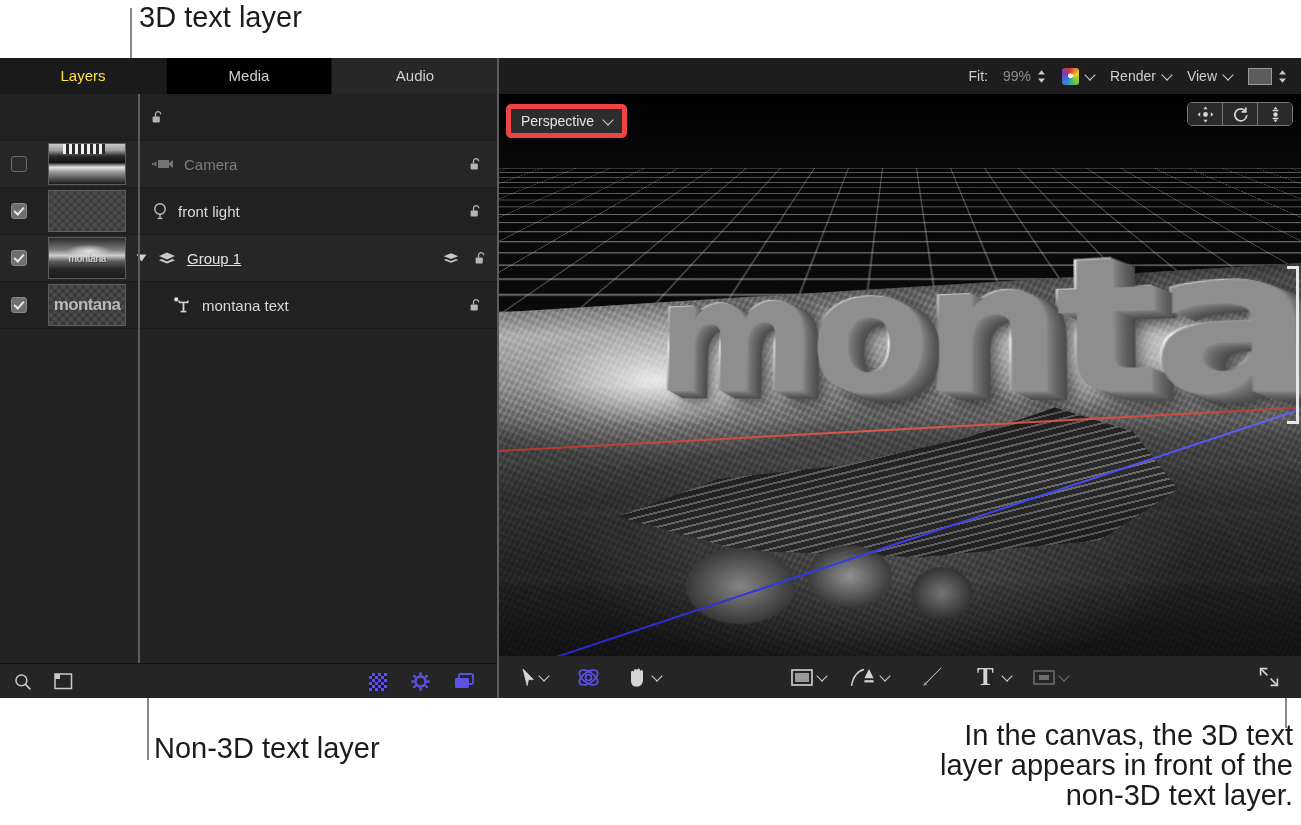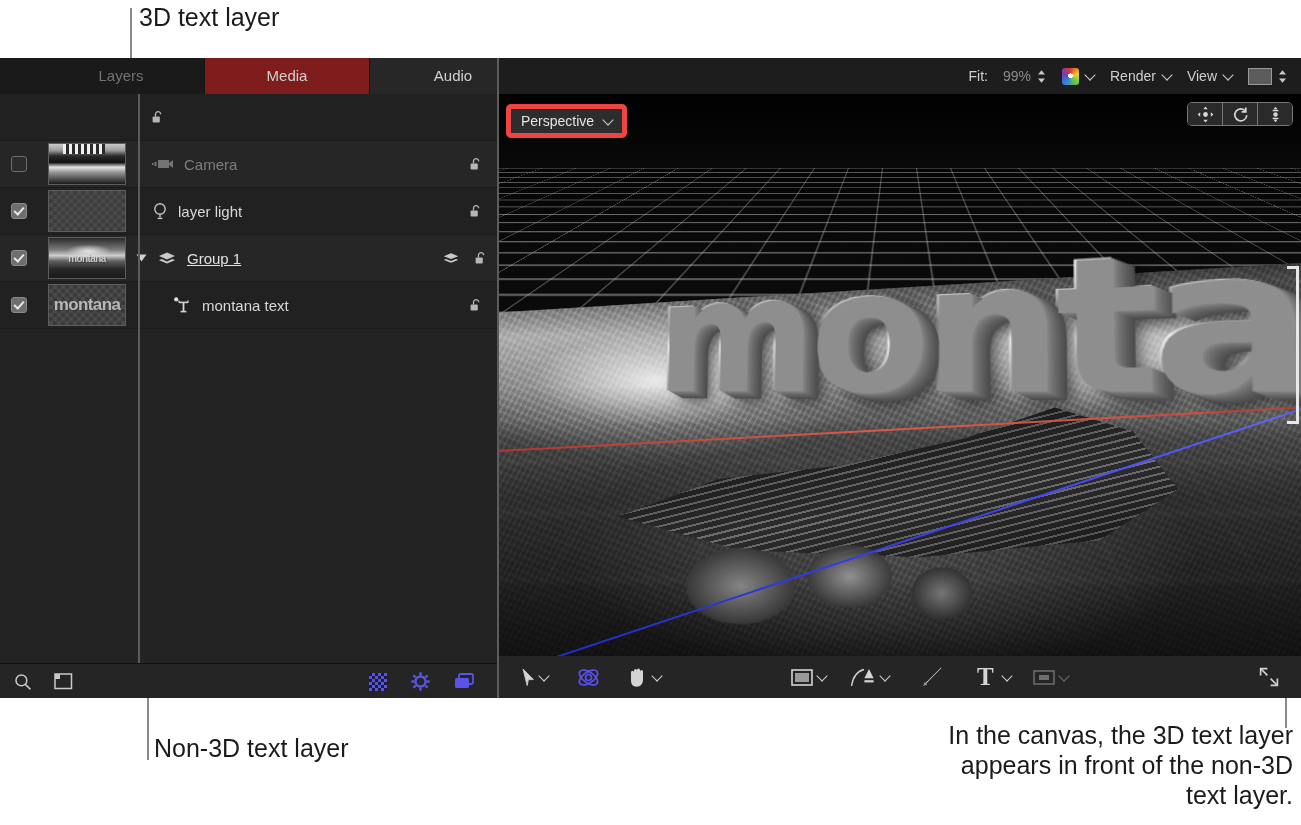--- a/index.html
+++ b/index.html
@@ -4,21 +4,21 @@
 <style>
   html,body{margin:0;padding:0;background:#ffffff;}
   body{
     width:1301px;height:825px;position:relative;overflow:hidden;
     font-family:"Liberation Sans", sans-serif;
     -webkit-font-smoothing:antialiased;
   }
 
   
   .callout-text{
-    position:absolute;color:#1b1b1b;font-size:25px;line-height:30px;
+    position:absolute;color:#1b1b1b;font-size:29px;line-height:30px;
     font-family:"Liberation Sans", sans-serif;white-space:pre;
   }
   #callout-top{left:139px;top:2px;}
   #callout-bottomleft{left:154px;top:722px;margin-top:11px;}
   #callout-right{right:8px;top:720px;text-align:right;white-space:normal;width:360px;}
 
   .leader{position:absolute;background:#8a8a8a;}
   .leader.v{width:2px;}
   .leader.h{height:2px;}
 
@@ -30,22 +30,22 @@
 
   
   #left-panel{position:absolute;left:0;top:0;width:498px;height:640px;background:#232323;}
 
   
   #tabbar{position:absolute;left:0;top:0;width:498px;height:36px;background:#1a1a1a;display:flex;}
   .tab{
     flex:0 0 auto;height:36px;line-height:36px;text-align:center;
     font-size:15px;color:#d0d0d0;box-sizing:border-box;cursor:default;
   }
-  #tab-layers{width:166px;color:#737373;background:#1a1a1a;margin-left:38px;}
-  #tab-media{width:166px;background:#7f1d1d;border-left:1px solid #151515;border-right:1px solid #151515;}
+  #tab-layers{width:166px;color:#fde047;background:#1a1a1a;}
+  #tab-media{width:166px;background:#000000;border-left:1px solid #151515;border-right:1px solid #151515;}
   #tab-audio{width:166px;background:#272727;}
 
   
   #layerlist{position:absolute;left:0;top:36px;width:498px;height:569px;background:#232323;}
   .row{
     position:relative;height:47px;width:498px;box-sizing:border-box;
     border-bottom:1px solid #1b1b1b;display:flex;align-items:center;
   }
   .row.alt{background:#262626;}
   .row.base{background:#212121;}
@@ -328,21 +328,21 @@
           <div class="thumb empty"></div>
         </div>
         <div class="name-cell" style="padding-left:16px;">
           <span class="licon">
             <svg width="16" height="19" viewBox="0 0 16 19">
                 <circle cx="8" cy="7" r="5.2" fill="none" stroke="#c4c4c4" stroke-width="1.4"></circle>
                 <path d="M8 12.2v3.2" stroke="#c4c4c4" stroke-width="1.4"></path>
                 <path d="M5.6 16.4h4.8" stroke="#c4c4c4" stroke-width="1.4"></path>
               </svg>
           </span>
-          <span class="lname">layer light</span>
+          <span class="lname">front light</span>
         </div>
         <div class="lock-cell">
           <svg width="15" height="15" viewBox="0 0 15 15">
               <path d="M4.5 6.5V4.2a2.6 2.6 0 1 1 5.2 0" fill="none" stroke="#b5b5b5" stroke-width="1.3"></path>
               <rect x="1.6" y="6.6" width="7.2" height="6" rx="1" fill="#b5b5b5"></rect>
             </svg>
         </div>
       </div>
 
       <div class="row alt">

